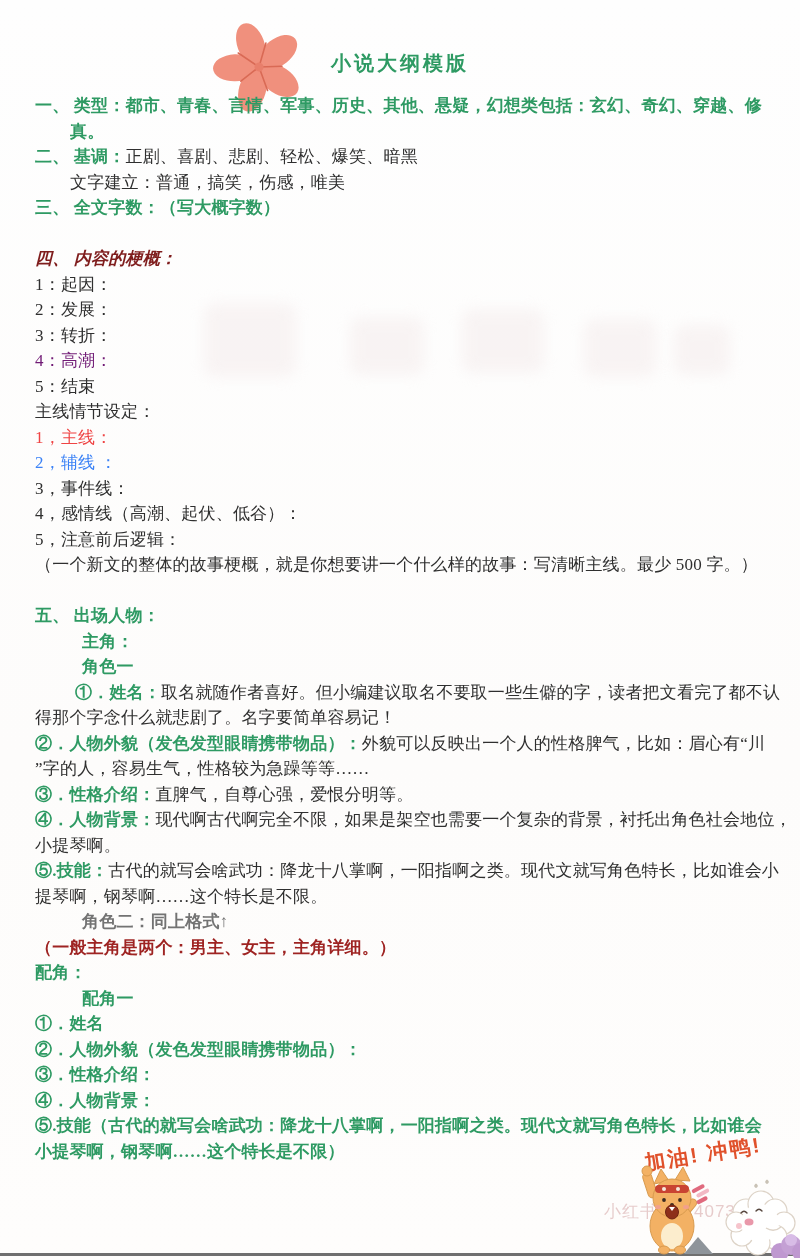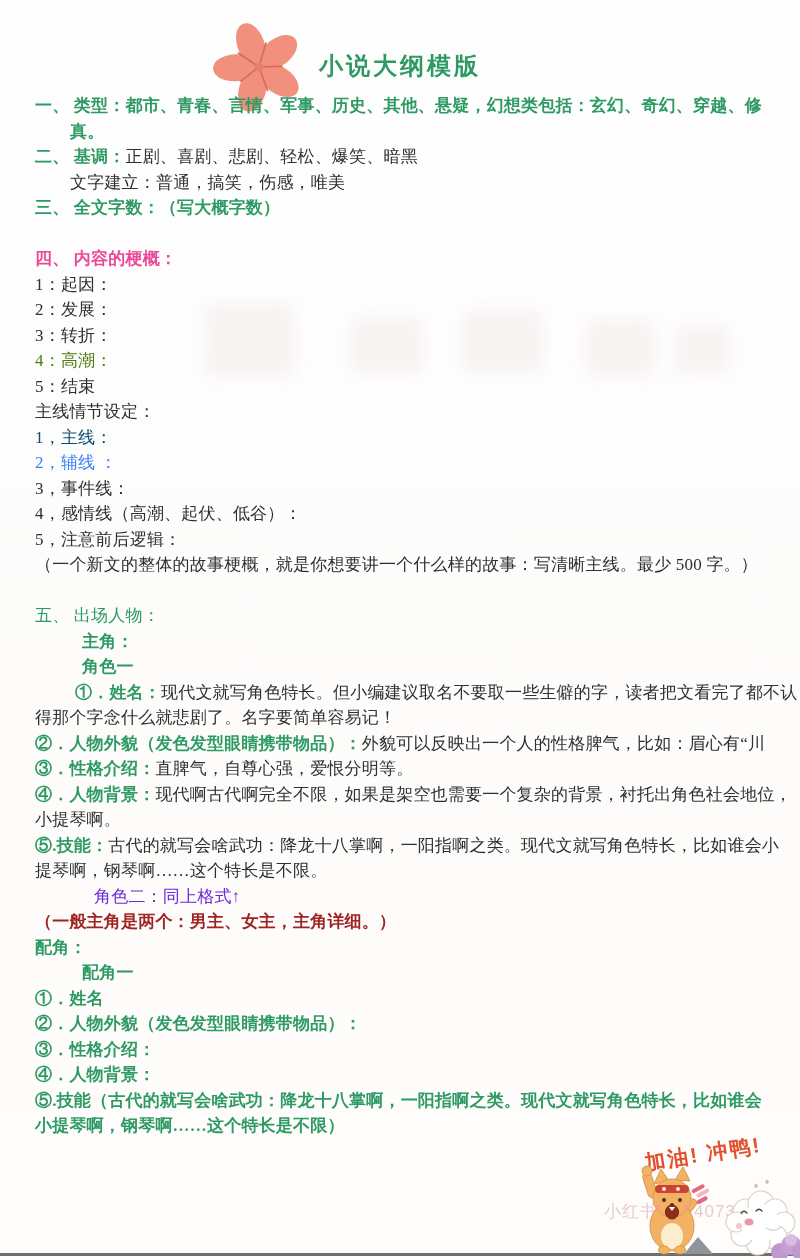--- a/index.html
+++ b/index.html
@@ -4,21 +4,21 @@
 <style>
   html,body{margin:0;padding:0;}
   body{
     width:800px;height:1260px;position:relative;overflow:hidden;
     background:linear-gradient(180deg,#fefefe 0%,#fdfcfb 60%,#fefdfc 100%);
     font-family:"Liberation Serif", serif;
   }
   .page-title{
     position:absolute;top:50px;left:0;width:800px;text-align:center;
     font-family:"Liberation Sans", sans-serif;
-    font-size:24px;font-weight:700;letter-spacing:3px;
+    font-size:20px;font-weight:700;letter-spacing:3px;
   }
   .flower{position:absolute;left:208px;top:22px;width:102px;height:90px;}
   .doc{position:absolute;left:35px;top:93px;width:755px;}
   .line{height:25.5px;line-height:25.5px;font-size:17px;white-space:nowrap;}
   .indent-1{padding-left:35px;}
   .indent-2{padding-left:47px;}
   .indent-3{padding-left:40px;}
   .seg{letter-spacing:0.2px;}
   .center-watermark{position:absolute;left:200px;top:295px;width:530px;height:100px;pointer-events:none;}
   .wm-blob{position:absolute;background:#f4ecec;opacity:0.55;filter:blur(7px);border-radius:10px;}
@@ -88,46 +88,47 @@
   <div class="wm-blob" style="left:474px;top:30px;width:56px;height:50px;"></div>
 </div>
 
 <div class="doc">
     <div class="line"><span class="seg" style="color: rgb(46, 154, 99); font-weight: 700;">一、 类型：都市、青春、言情、军事、历史、其他、悬疑，幻想类包括：玄幻、奇幻、穿越、修</span></div>
     <div class="line indent-1"><span class="seg" style="color: rgb(46, 154, 99); font-weight: 700;">真。</span></div>
     <div class="line"><span class="seg" style="color: rgb(46, 154, 99); font-weight: 700;">二、 基调：</span><span class="seg" style="color: rgb(47, 47, 47);">正剧、喜剧、悲剧、轻松、爆笑、暗黑</span></div>
     <div class="line indent-1"><span class="seg" style="color: rgb(47, 47, 47);">文字建立：普通，搞笑，伤感，唯美</span></div>
     <div class="line"><span class="seg" style="color: rgb(46, 154, 99); font-weight: 700;">三、 全文字数：（写大概字数）</span></div>
     <div class="line"></div>
-    <div class="line"><span class="seg" style="color: #ec4899; font-weight: 700;">四、 内容的梗概：</span></div>
+    <div class="line"><span class="seg" style="color: #7f1d1d; font-weight: 700; font-style: italic;">四、 内容的梗概：</span></div>
     <div class="line"><span class="seg" style="color: rgb(47, 47, 47);">1：起因：</span></div>
     <div class="line"><span class="seg" style="color: rgb(47, 47, 47);">2：发展：</span></div>
     <div class="line"><span class="seg" style="color: rgb(47, 47, 47);">3：转折：</span></div>
-    <div class="line"><span class="seg" style="color: #4d7c0f;">4：高潮：</span></div>
+    <div class="line"><span class="seg" style="color: #701a75;">4：高潮：</span></div>
     <div class="line"><span class="seg" style="color: rgb(47, 47, 47);">5：结束</span></div>
     <div class="line"><span class="seg" style="color: rgb(47, 47, 47);">主线情节设定：</span></div>
-    <div class="line"><span class="seg" style="color: #0c4a6e; text-align: right;">1，主线：</span></div>
+    <div class="line"><span class="seg" style="color: #ef4444; text-align: right;">1，主线：</span></div>
     <div class="line"><span class="seg" style="color: #3b82f6;">2，辅线 ：</span></div>
     <div class="line"><span class="seg" style="color: rgb(47, 47, 47);">3，事件线：</span></div>
     <div class="line"><span class="seg" style="color: rgb(47, 47, 47);">4，感情线（高潮、起伏、低谷）：</span></div>
     <div class="line"><span class="seg" style="color: rgb(47, 47, 47);">5，注意前后逻辑：</span></div>
     <div class="line"><span class="seg" style="color: rgb(47, 47, 47);">（一个新文的整体的故事梗概，就是你想要讲一个什么样的故事：写清晰主线。最少 500 字。）</span></div>
     <div class="line"></div>
-    <div class="line"><span class="seg" style="color: rgb(46, 154, 99); font-weight: 400;">五、 出场人物：</span></div>
+    <div class="line"><span class="seg" style="color: rgb(46, 154, 99); font-weight: 700;">五、 出场人物：</span></div>
     <div class="line indent-2"><span class="seg" style="color: rgb(46, 154, 99); font-weight: 700;">主角：</span></div>
     <div class="line indent-2"><span class="seg" style="color: rgb(46, 154, 99); font-weight: 700;">角色一</span></div>
-    <div class="line indent-3"><span class="seg" style="color: rgb(46, 154, 99); font-weight: 700;">①．姓名：</span><span class="seg" style="color: rgb(47, 47, 47);">现代文就写角色特长。但小编建议取名不要取一些生僻的字，读者把文看完了都不认</span></div>
+    <div class="line indent-3"><span class="seg" style="color: rgb(46, 154, 99); font-weight: 700;">①．姓名：</span><span class="seg" style="color: rgb(47, 47, 47);">取名就随作者喜好。但小编建议取名不要取一些生僻的字，读者把文看完了都不认</span></div>
     <div class="line"><span class="seg" style="color: rgb(47, 47, 47);">得那个字念什么就悲剧了。名字要简单容易记！</span></div>
     <div class="line"><span class="seg" style="color: rgb(46, 154, 99); font-weight: 700;">②．人物外貌（发色发型眼睛携带物品）：</span><span class="seg" style="color: rgb(47, 47, 47);">外貌可以反映出一个人的性格脾气，比如：眉心有“川</span></div>
+    <div class="line"><span class="seg" style="color: rgb(47, 47, 47);">”字的人，容易生气，性格较为急躁等等……</span></div>
     <div class="line"><span class="seg" style="color: rgb(46, 154, 99); font-weight: 700;">③．性格介绍：</span><span class="seg" style="color: rgb(47, 47, 47);">直脾气，自尊心强，爱恨分明等。</span></div>
     <div class="line"><span class="seg" style="color: rgb(46, 154, 99); font-weight: 700;">④．人物背景：</span><span class="seg" style="color: rgb(47, 47, 47);">现代啊古代啊完全不限，如果是架空也需要一个复杂的背景，衬托出角色社会地位，</span></div>
     <div class="line"><span class="seg" style="color: rgb(47, 47, 47);">小提琴啊。</span></div>
     <div class="line"><span class="seg" style="color: rgb(46, 154, 99); font-weight: 700;">⑤.技能：</span><span class="seg" style="color: rgb(47, 47, 47);">古代的就写会啥武功：降龙十八掌啊，一阳指啊之类。现代文就写角色特长，比如谁会小</span></div>
     <div class="line"><span class="seg" style="color: rgb(47, 47, 47);">提琴啊，钢琴啊……这个特长是不限。</span></div>
-    <div class="line indent-2"><span class="seg" style="color: #6d28d9; font-weight: 400; margin-left: 12px;">角色二：同上格式↑</span></div>
+    <div class="line indent-2"><span class="seg" style="color: #737373; font-weight: 700;">角色二：同上格式↑</span></div>
     <div class="line"><span class="seg" style="color: rgb(158, 35, 34); font-weight: 700;">（一般主角是两个：男主、女主，主角详细。）</span></div>
     <div class="line"><span class="seg" style="color: rgb(46, 154, 99); font-weight: 700;">配角：</span></div>
     <div class="line indent-2"><span class="seg" style="color: rgb(46, 154, 99); font-weight: 700;">配角一</span></div>
     <div class="line"><span class="seg" style="color: rgb(46, 154, 99); font-weight: 700;">①．姓名</span></div>
     <div class="line"><span class="seg" style="color: rgb(46, 154, 99); font-weight: 700;">②．人物外貌（发色发型眼睛携带物品）：</span></div>
     <div class="line"><span class="seg" style="color: rgb(46, 154, 99); font-weight: 700;">③．性格介绍：</span></div>
     <div class="line"><span class="seg" style="color: rgb(46, 154, 99); font-weight: 700;">④．人物背景：</span></div>
     <div class="line"><span class="seg" style="color: rgb(46, 154, 99); font-weight: 700;">⑤.技能（古代的就写会啥武功：降龙十八掌啊，一阳指啊之类。现代文就写角色特长，比如谁会</span></div>
     <div class="line"><span class="seg" style="color: rgb(46, 154, 99); font-weight: 700;">小提琴啊，钢琴啊……这个特长是不限）</span></div>
   </div>

